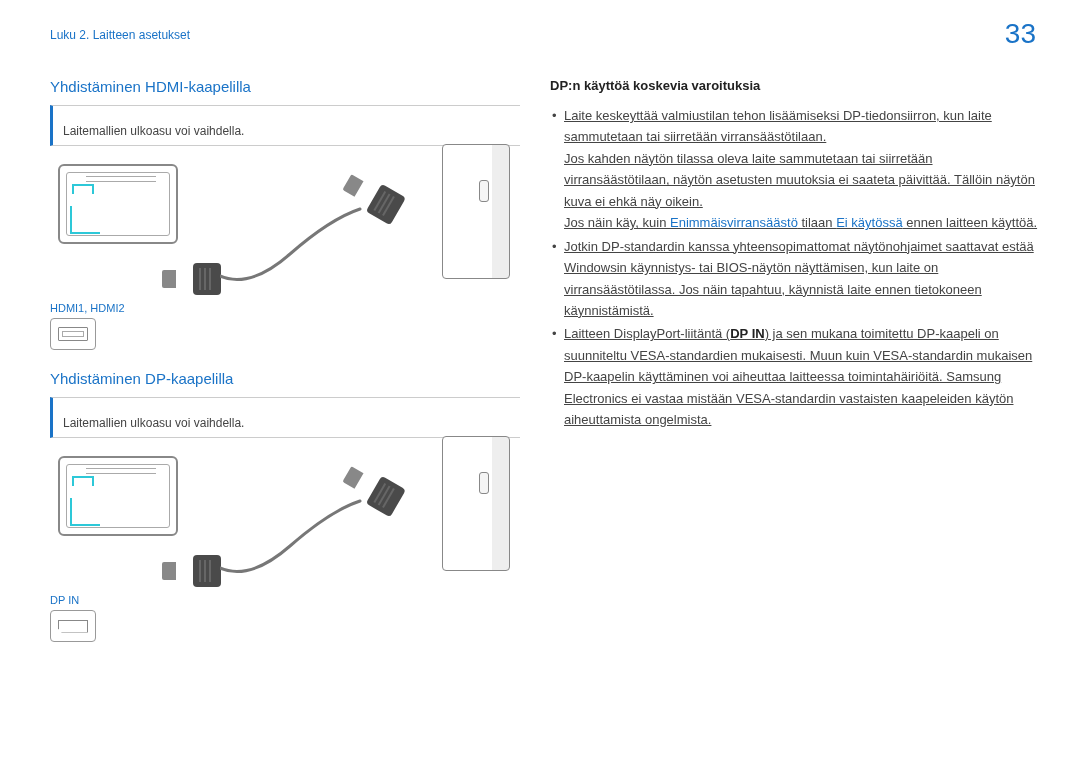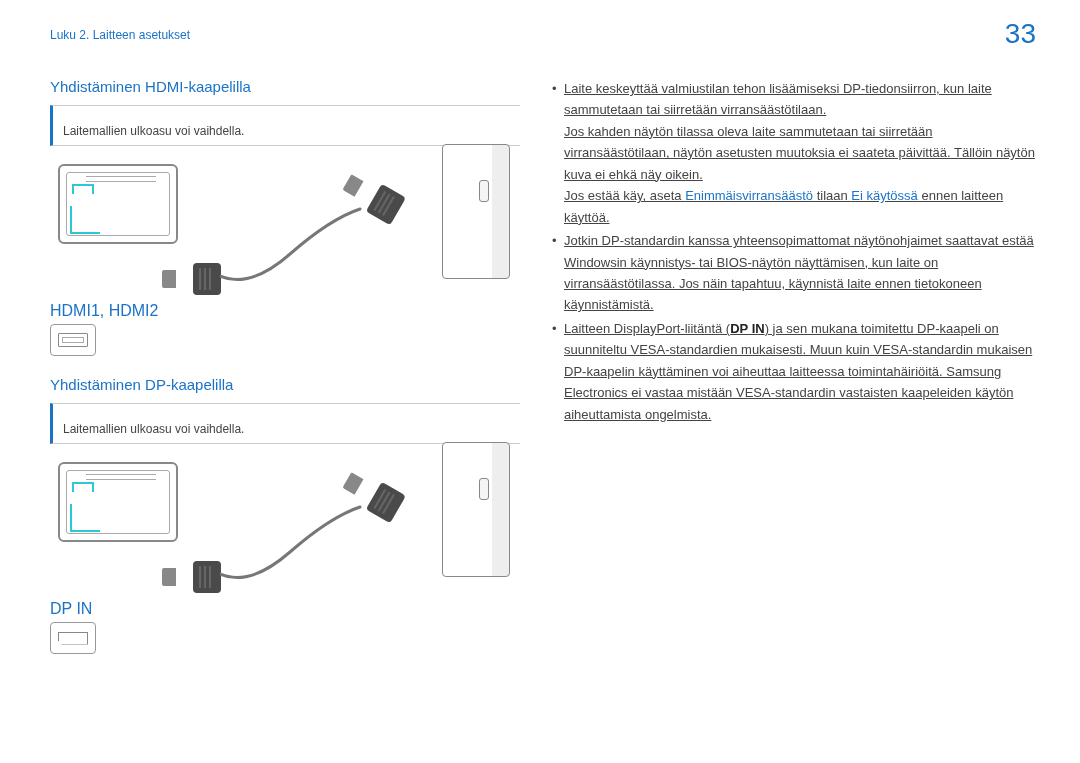--- a/index.html
+++ b/index.html
@@ -126,21 +126,21 @@
       top: 35px;
       right: 20px;
       width: 10px;
       height: 22px;
       border: 1px solid #888;
       border-radius: 3px;
       background: #f5f5f5;
     }
     .port-label {
       color: #1a73c7;
-      font-size: 16px;
+      font-size: 11px;
       margin-top: 4px;
       margin-bottom: 4px;
     }
     .port-row {
       display: flex;
       align-items: center;
       gap: 6px;
       margin-bottom: 20px;
     }
     .port-box {
@@ -353,26 +353,27 @@
 
     <div class="port-label">DP IN</div>
     <div class="port-row">
       <div class="port-box">
         <div class="dp-port"></div>
       </div>
     </div>
   </div>
 
   <div class="right-col">
+    <div class="sub-title">DP:n käyttöä koskevia varoituksia</div>
     <ul class="bullet-list">
       <li>
         <span class="para-sub">Laite keskeyttää valmiustilan tehon lisäämiseksi DP-tiedonsiirron, kun laite sammutetaan tai siirretään virransäästötilaan.</span>
         <span class="para-sub">Jos kahden näytön tilassa oleva laite sammutetaan tai siirretään virransäästötilaan, näytön asetusten muutoksia ei saateta päivittää. Tällöin näytön kuva ei ehkä näy oikein.</span>
         <span class="para-sub">
-          <span>Jos estää käy, aseta </span><span class="inline-blue">Enimmäisvirransäästö</span><span> tilaan </span><span class="inline-blue">Ei käytössä</span><span> ennen laitteen käyttöä.</span>
+          <span>Jos näin käy, kuin </span><span class="inline-blue">Enimmäisvirransäästö</span><span> tilaan </span><span class="inline-blue">Ei käytössä</span><span> ennen laitteen käyttöä.</span>
         </span>
       </li>
       <li>
         <span>Jotkin DP-standardin kanssa yhteensopimattomat näytönohjaimet saattavat estää Windowsin käynnistys- tai BIOS-näytön näyttämisen, kun laite on virransäästötilassa. Jos näin tapahtuu, käynnistä laite ennen tietokoneen käynnistämistä.</span>
       </li>
       <li>
         <span class="para-sub">
           <span>Laitteen DisplayPort-liitäntä (</span><span class="bold">DP IN</span><span>) ja sen mukana toimitettu DP-kaapeli on suunniteltu VESA-standardien mukaisesti. Muun kuin VESA-standardin mukaisen DP-kaapelin käyttäminen voi aiheuttaa laitteessa toimintahäiriöitä. Samsung Electronics ei vastaa mistään VESA-standardin vastaisten kaapeleiden käytön aiheuttamista ongelmista.</span>
         </span>
       </li>

